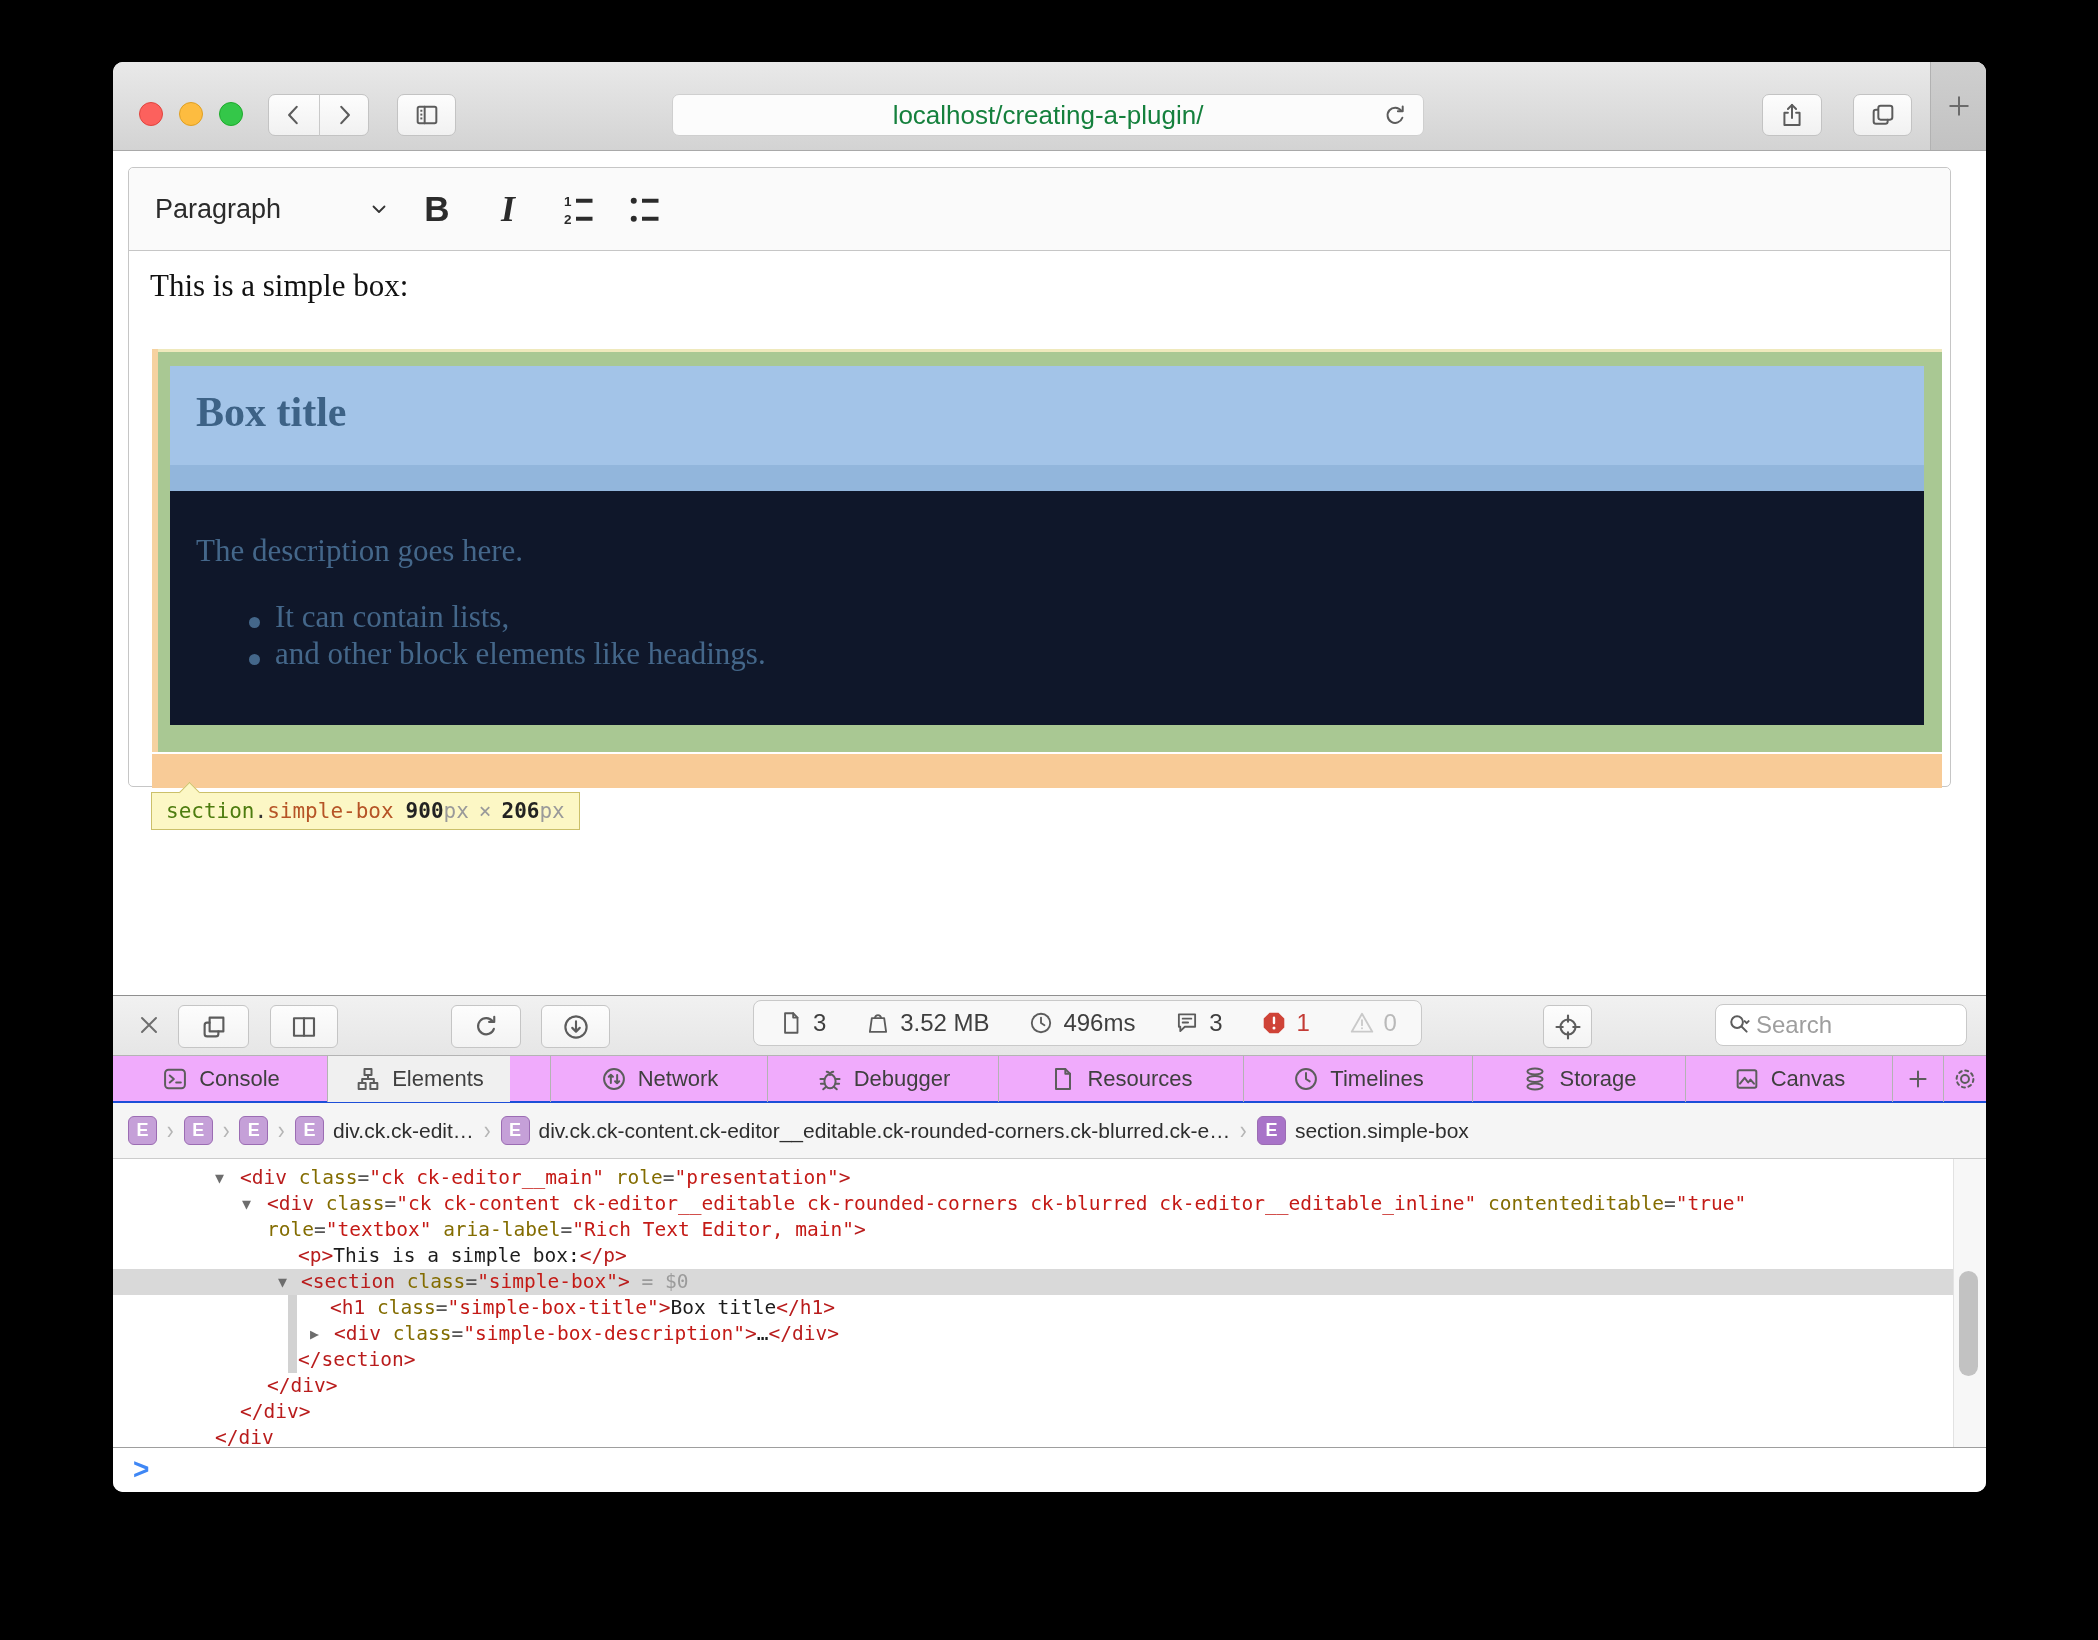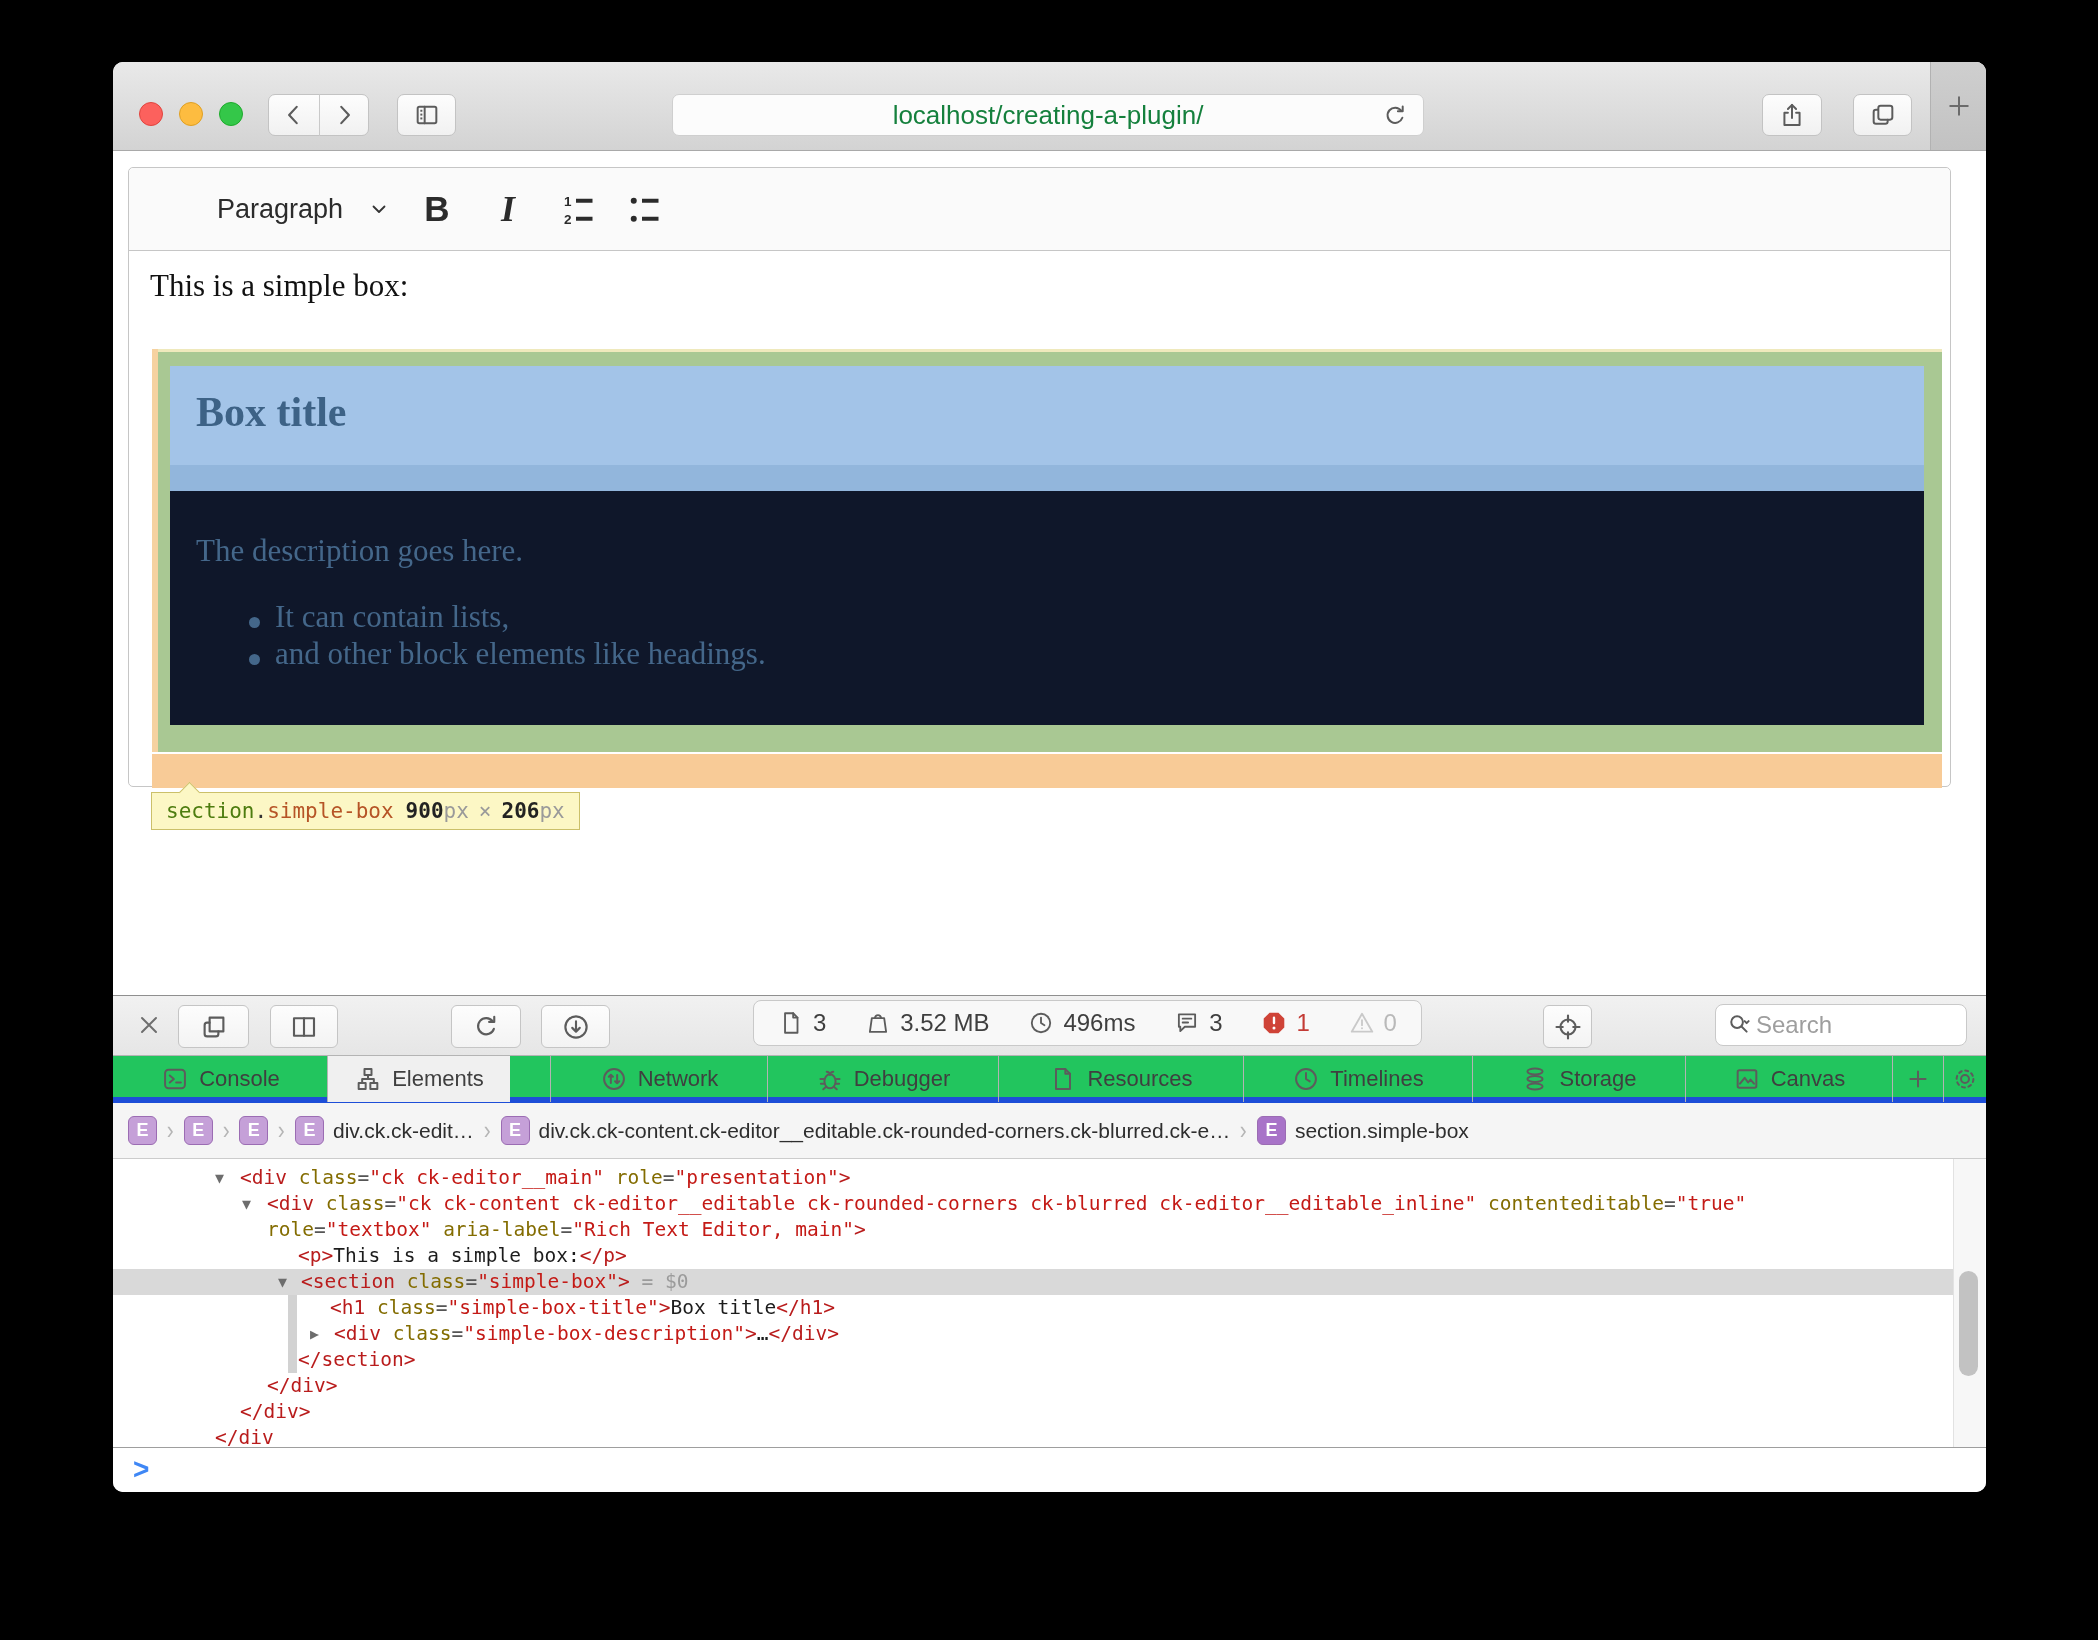--- a/index.html
+++ b/index.html
@@ -49,21 +49,21 @@
   .pill{position:absolute;left:640px;top:4px;width:669px;height:46px;background:#f8f8f8;border:1px solid #c9c9c9;
         border-radius:8px;display:flex;align-items:center;justify-content:space-between;padding:0 24px;box-sizing:border-box;}
   .stat{display:flex;align-items:center;gap:9px;font-size:24px;color:#3f3f3f;}
   .stat.err span{color:#c33b35;}
   .stat.muted span{color:#b9b9b9;}
   .search{position:absolute;left:1602px;top:8px;width:252px;height:42px;background:#fff;border:1px solid #c9c9c9;
           border-radius:8px;display:flex;align-items:center;padding:0 10px;box-sizing:border-box;}
   .search input{border:none;outline:none;background:transparent;font-size:24px;color:#444;width:170px;
                 font-family:"Liberation Sans",sans-serif;}
   .search input::placeholder{color:#9e9e9e;}
-  .dt-tabs{position:absolute;left:0;top:60px;width:100%;height:47px;background:#22c55e;border-bottom:6px solid #1d4ed8;box-sizing:border-box;padding-left:44px;}
+  .dt-tabs{position:absolute;left:0;top:60px;width:100%;height:47px;background:#f0abfc;border-bottom:2px solid #1d4ed8;box-sizing:border-box;padding-left:44px;}
   .tab{position:absolute;top:0;height:46px;display:flex;align-items:center;justify-content:center;gap:10px;
        font-size:22px;color:#3f3f3f;border-left:1px solid #b3b3b3;box-sizing:border-box;}
   .tab:first-child{border-left:none;}
   .tab.sel{background:#f0f0f0;}
   .dt-crumbs{position:absolute;left:0;top:107px;width:100%;height:56px;background:#f5f5f5;border-bottom:1px solid #cccccc;
              display:flex;align-items:center;padding-left:15px;box-sizing:border-box;}
   .crumb{display:flex;align-items:center;gap:9px;font-size:21px;color:#2e2e2e;}
   .crumbsep{color:#b5b5b5;font-size:26px;margin:0 9px;font-weight:400;transform:scaleX(.8);}
   .ebadge{display:inline-flex;align-items:center;justify-content:center;width:29px;height:29px;border-radius:6px;
           background:#c5a0d8;border:1px solid #9b6cb3;color:#fff;font-weight:bold;font-size:18px;box-sizing:border-box;}
@@ -140,21 +140,21 @@
       </div>
       <div class="plusstrip icon">
         <svg width="30" height="30" viewBox="0 0 24 24">
             <path d="M12 5v14M5 12h14" stroke="#6b6b6b" stroke-width="1.6"></path>
           </svg>
       </div>
     </div>
 
     <div class="editor-frame">
       <div class="editor-toolbar">
-        <div class="ebtn" style="left:14px;width:250px;justify-content:center;padding-left:12px;gap:0;">
+        <div class="ebtn" style="left:14px;width:250px;justify-content:flex-start;padding-left:12px;gap:0;">
           <span style="font-size:27px;color:#2b2b2b;">Paragraph</span>
         </div>
         <span class="ebtn icon" style="left:230px;width:40px;">
           <svg width="24" height="24" viewBox="0 0 24 24">
               <path d="M6.5 9.5l5.5 5.5 5.5-5.5" stroke="#333" stroke-width="1.8"></path>
             </svg>
         </span>
         <div class="ebtn" style="left:285px;width:46px;font-weight:bold;font-size:35px;color:#2b2b2b;">
           <span>B</span>
         </div>

